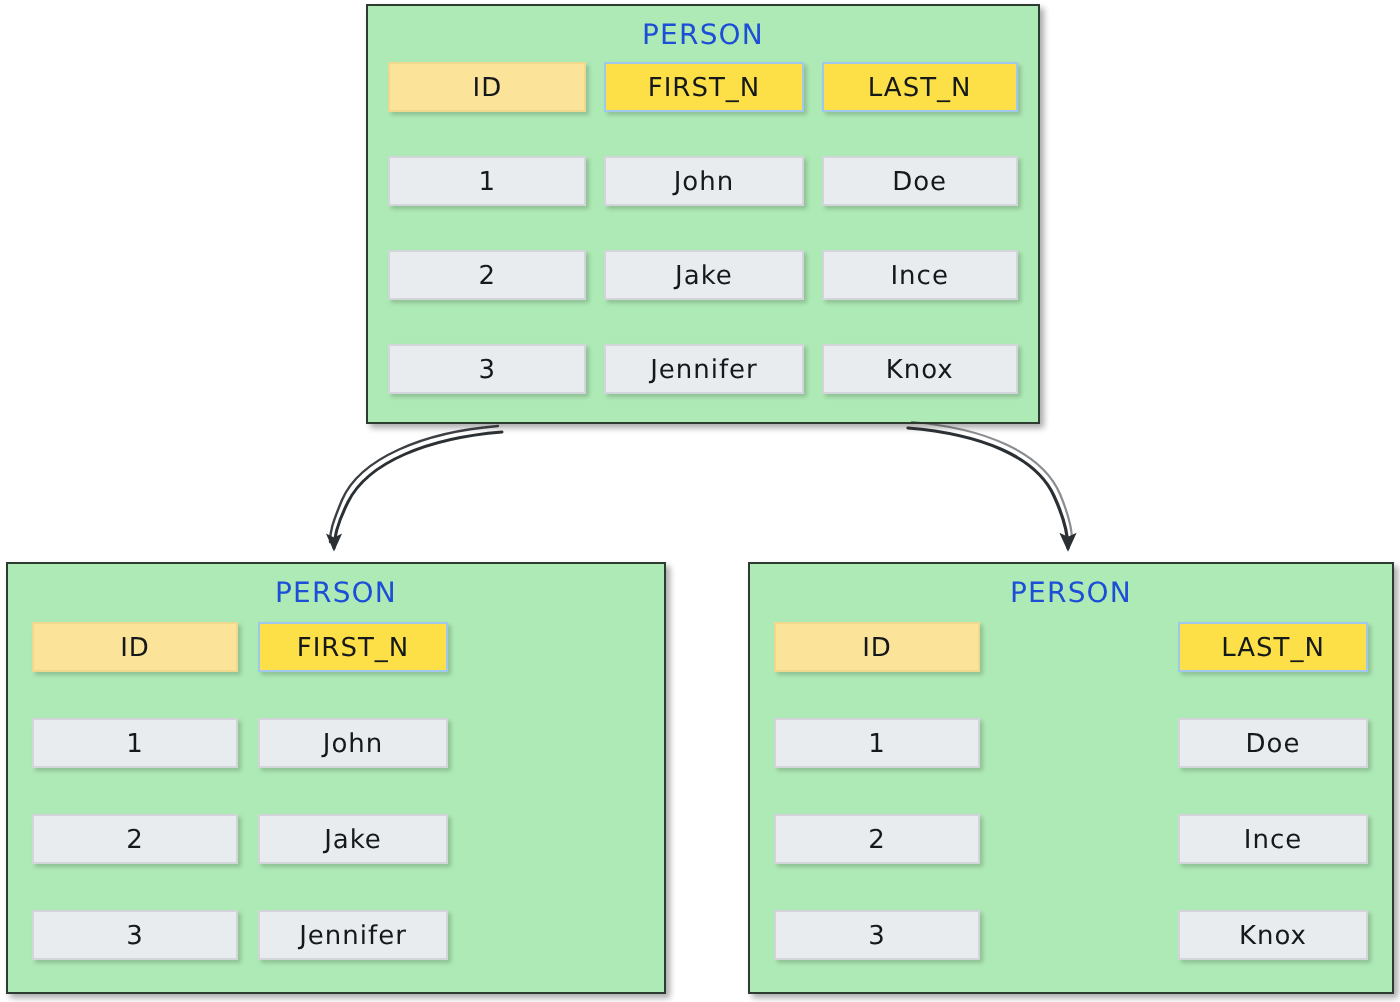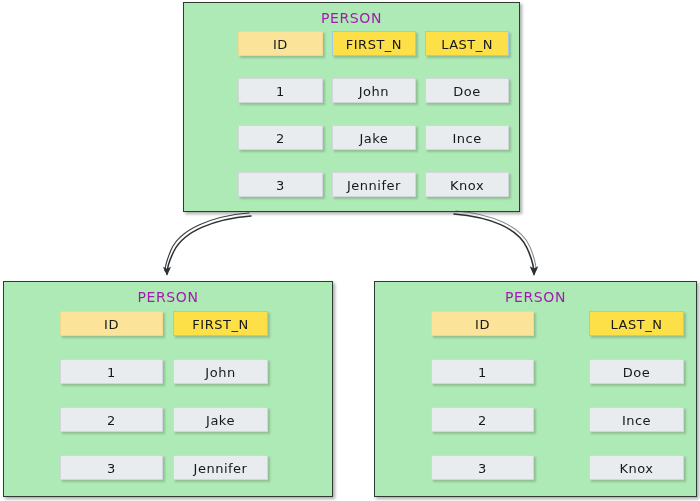--- a/index.html
+++ b/index.html
@@ -36,34 +36,33 @@
     position: absolute;
     background: #aeeab5;
     border: 1.6px solid #2d3b30;
     box-sizing: border-box;
     box-shadow: 2px 2px 3px rgba(0,0,0,0.33);
     z-index: 2;
   }
 
   .table-title {
     text-align: center;
-    color: #a21caf;
+    color: #1d4ed8;
     font-size: 14px;
     letter-spacing: 0.6px;
     font-family: "DejaVu Sans", sans-serif;
     padding-top: 7px;
     padding-bottom: 3px;
     user-select: none;
   }
 
   .row {
     display: flex;
     align-items: flex-end;
     box-sizing: border-box;
-    margin-left: 44px;
   }
 
   .cell {
     box-sizing: border-box;
     height: 25px;
     line-height: 25px;
     text-align: center;
     font-size: 13px;
     color: #15191a;
     background: #e9ecef;

